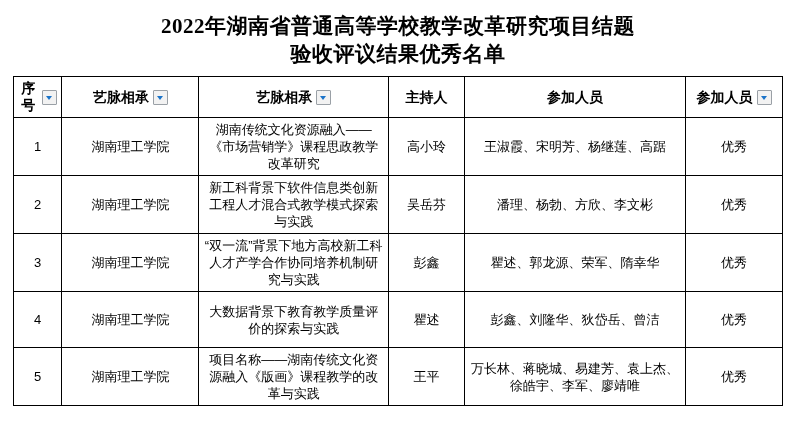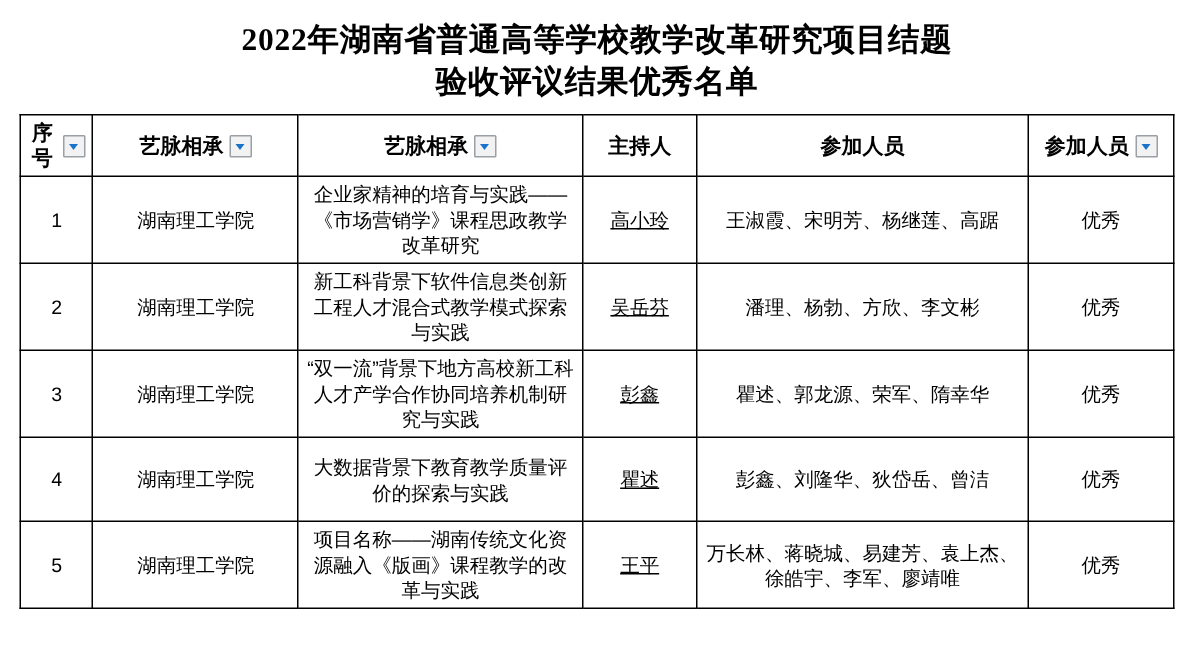--- a/index.html
+++ b/index.html
@@ -86,21 +86,21 @@
   col.c0 { width: 46px; }
   col.c1 { width: 130px; }
   col.c2 { width: 180px; }
   col.c3 { width: 72px; }
   col.c4 { width: 210px; }
   col.c5 { width: 92px; }
 
   td.idx { font-size: 13px; }
   td.unit { font-size: 13px; }
   td.proj { text-align: left; font-size: 13px; line-height: 19px; }
-  td.leader { font-size: 13px; text-decoration: underline; }
+  td.leader { font-size: 13px; }
   td.members { font-size: 13px; line-height: 19px; }
   td.result { font-size: 13px; }
   tbody tr { height: 56px; }
 </style>
 </head>
 <body>
 
 <div class="page">
 
   <div class="doc-title">
@@ -152,21 +152,21 @@
             <span>参加人员</span>
             <span class="filter-btn"></span>
           </span>
         </th>
       </tr>
     </thead>
     <tbody>
       <tr>
         <td class="idx">1</td>
         <td class="unit">湖南理工学院</td>
-        <td class="proj">企业家精神的培育与实践——《市场营销学》课程思政教学改革研究</td>
+        <td class="proj">湖南传统文化资源融入——《市场营销学》课程思政教学改革研究</td>
         <td class="leader">高小玲</td>
         <td class="members">王淑霞、宋明芳、杨继莲、高踞</td>
         <td class="result">优秀</td>
       </tr>
       <tr>
         <td class="idx">2</td>
         <td class="unit">湖南理工学院</td>
         <td class="proj">新工科背景下软件信息类创新工程人才混合式教学模式探索与实践</td>
         <td class="leader">吴岳芬</td>
         <td class="members">潘理、杨勃、方欣、李文彬</td>

